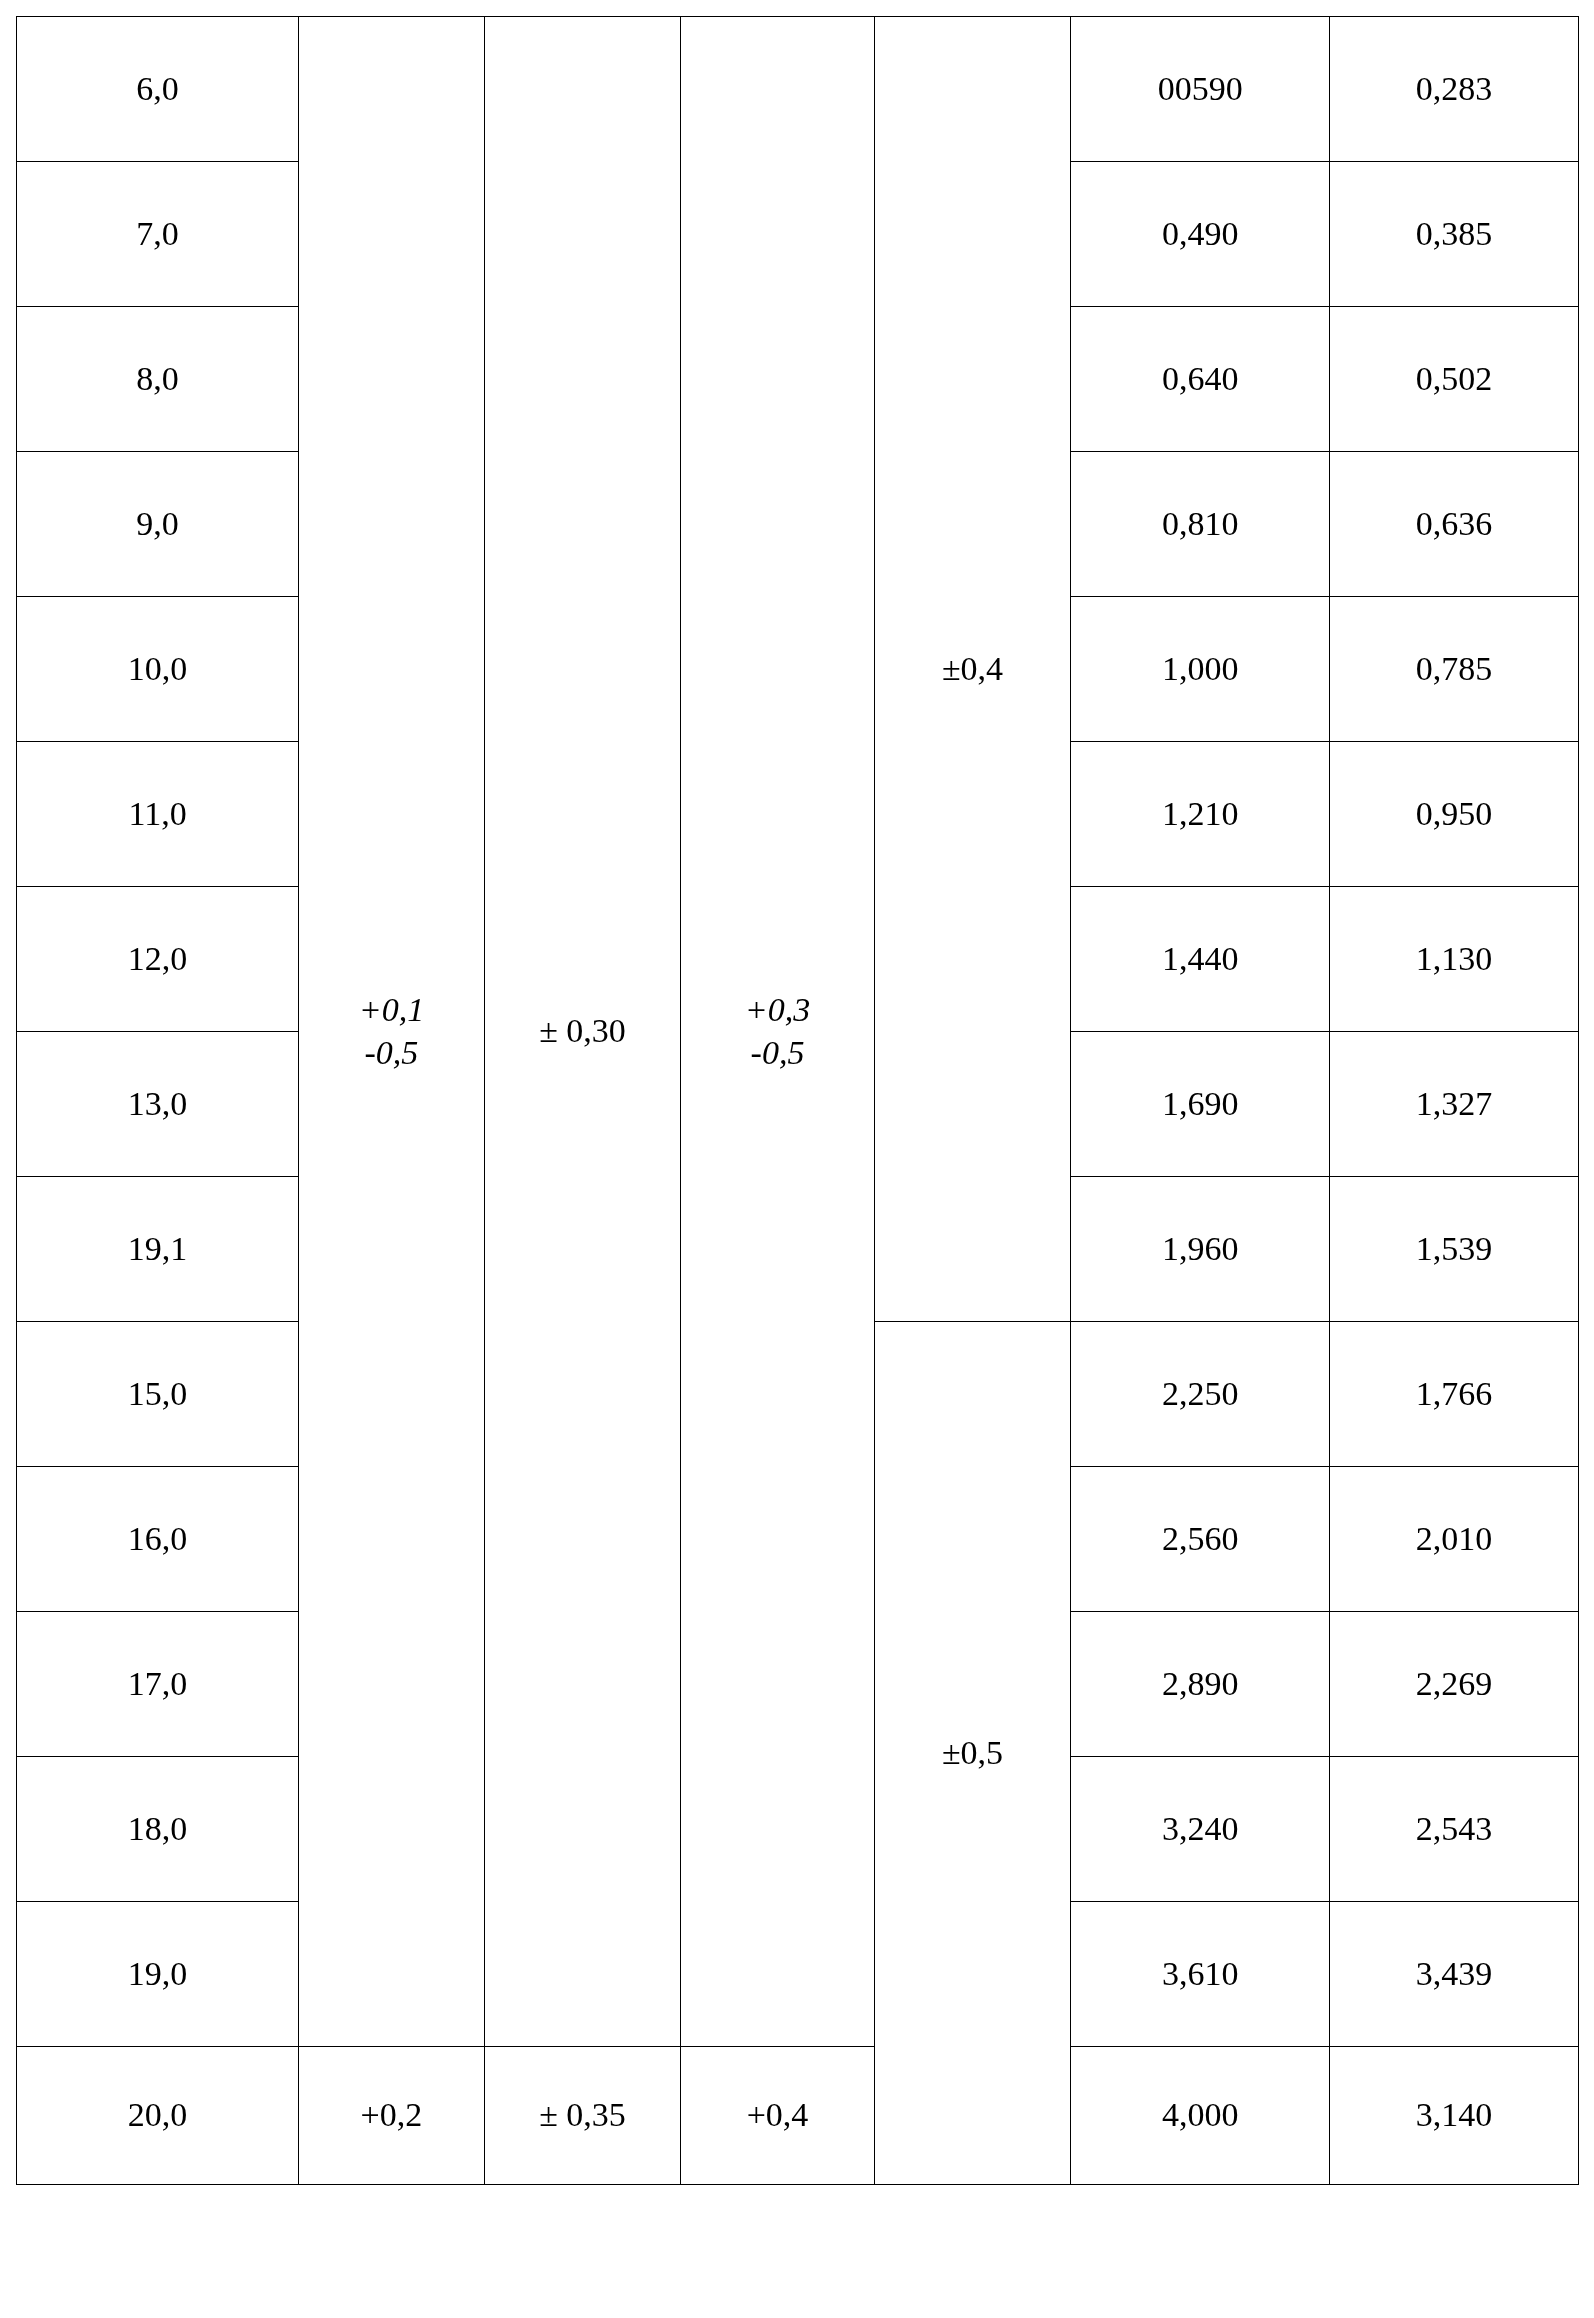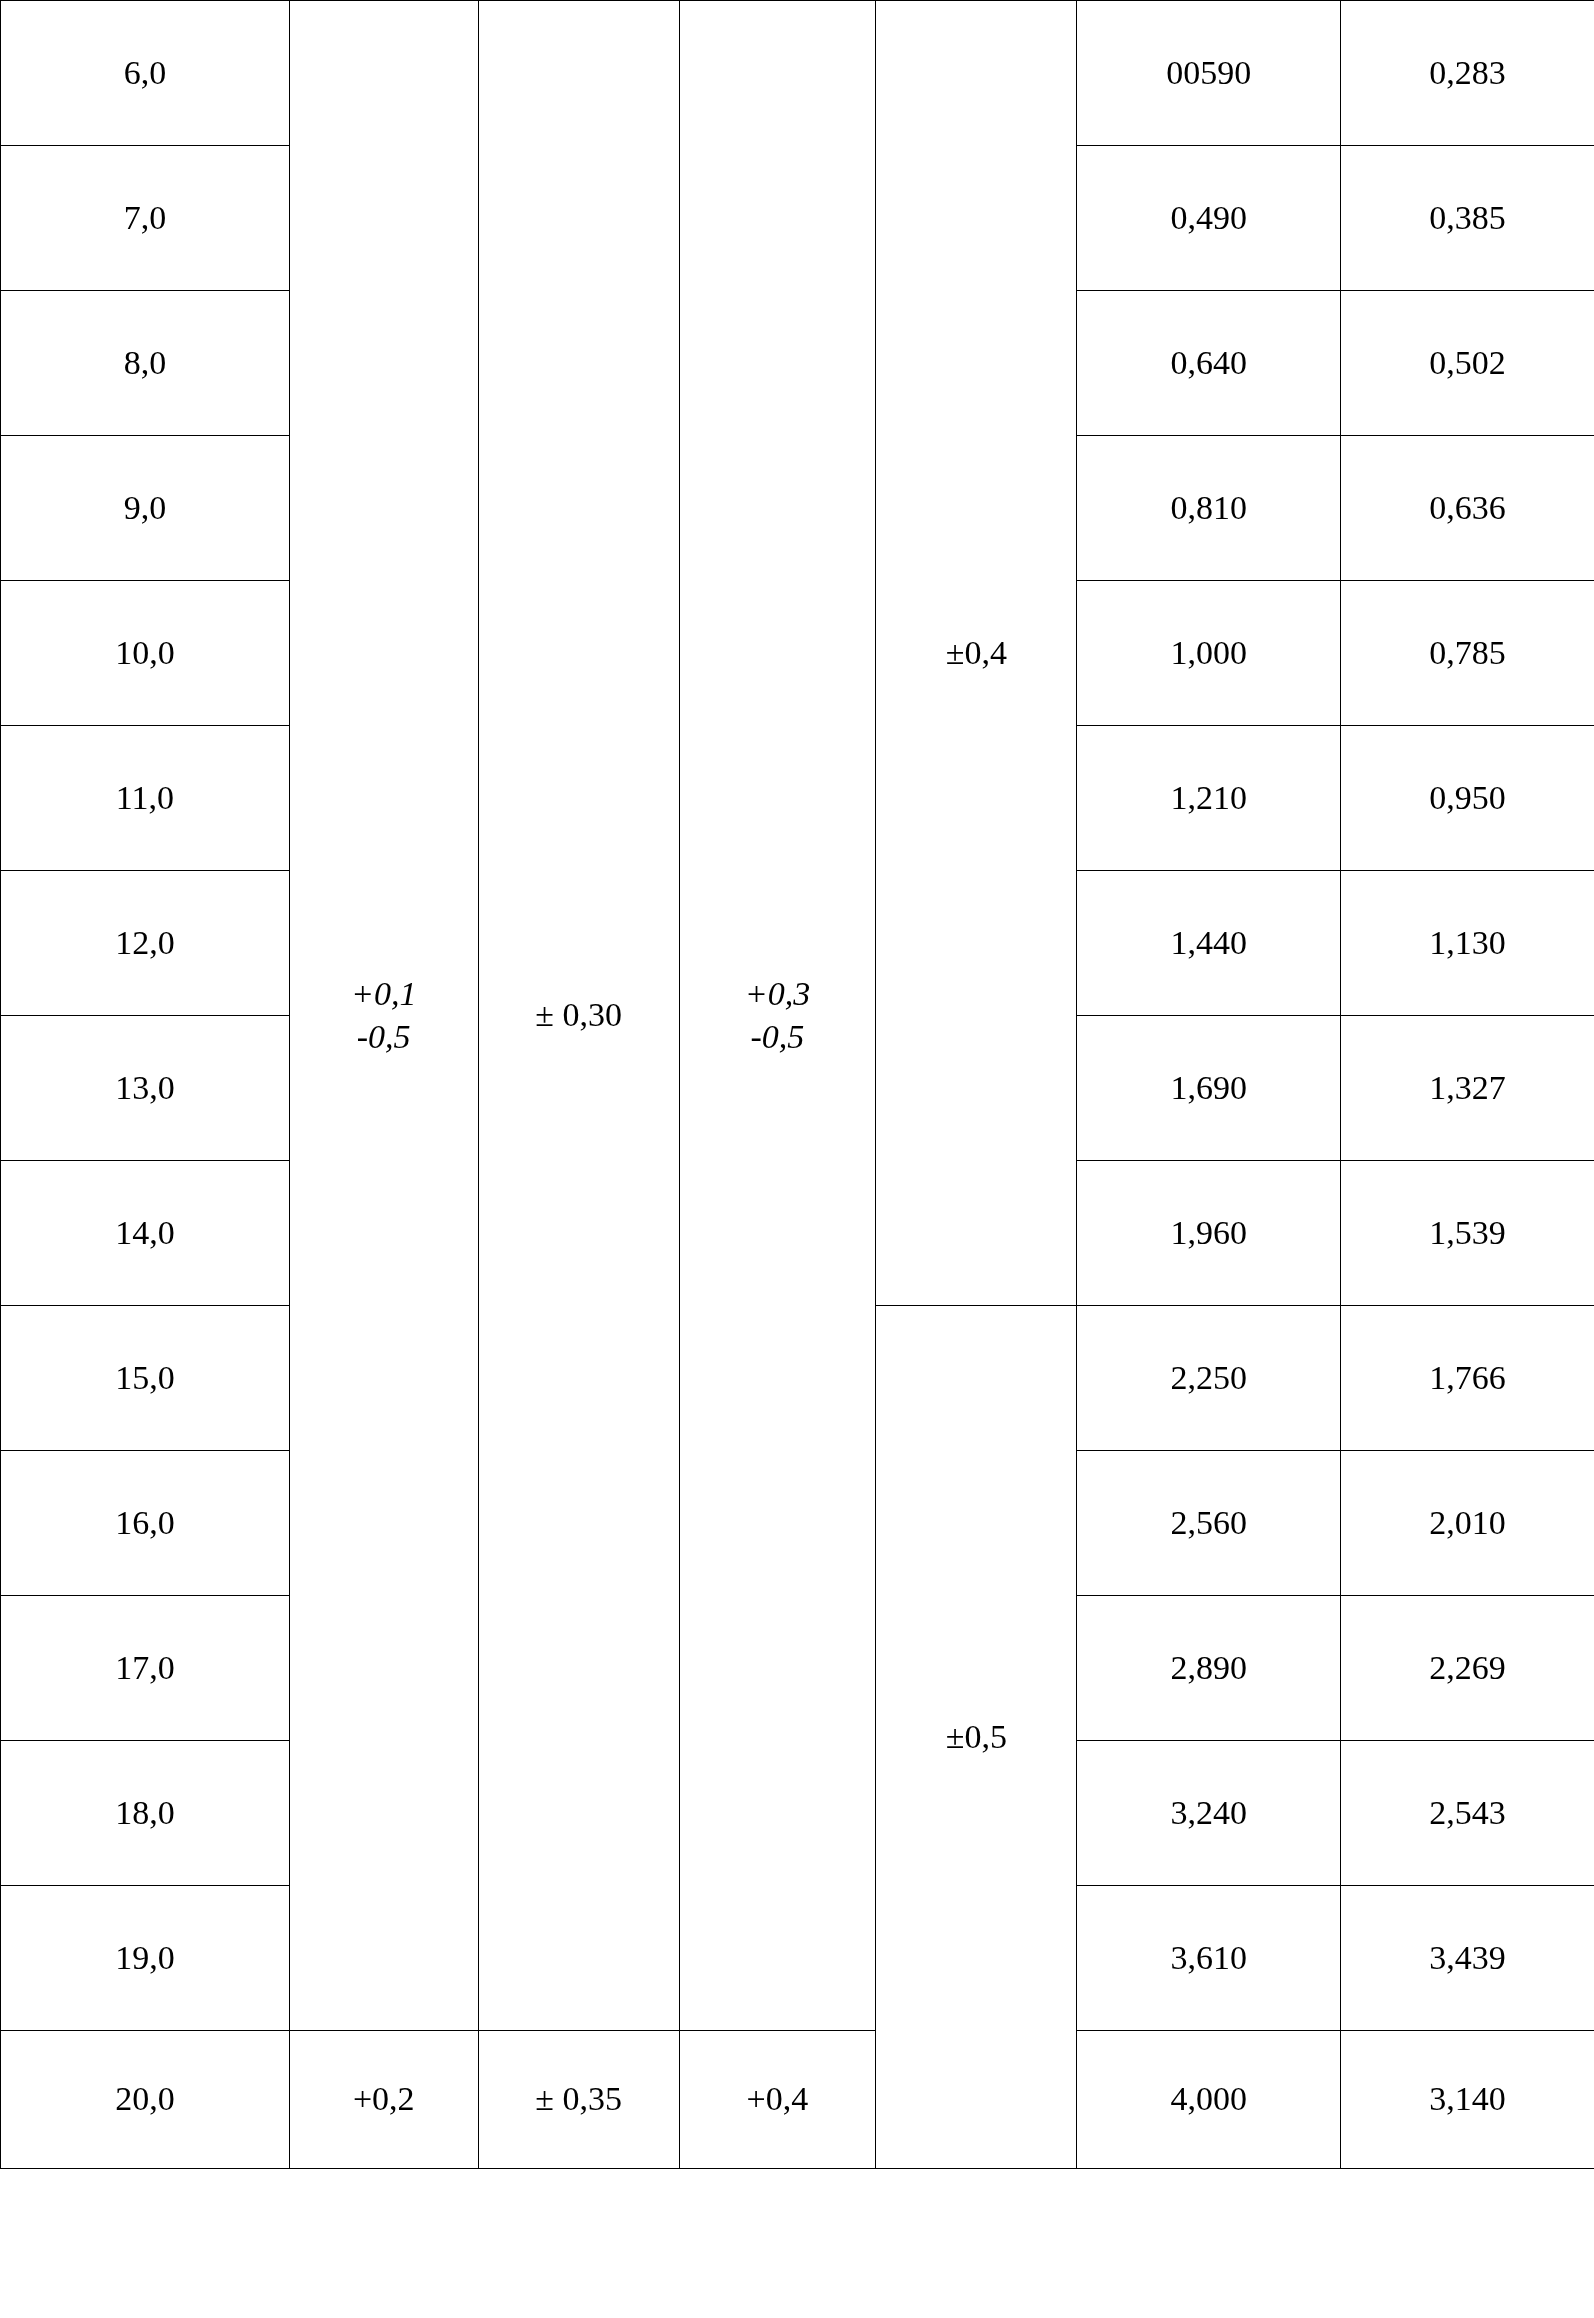--- a/index.html
+++ b/index.html
@@ -14,21 +14,21 @@
   .sheet {
     width: 1595px;
     height: 2319px;
     position: relative;
     background: #ffffff;
     box-sizing: border-box;
   }
   table.spec-table {
     border-collapse: collapse;
     table-layout: fixed;
-    margin: 0;
+    margin: 16px;
     border: 0;
   }
   table.spec-table td {
     border: 1.8px solid #000000;
     text-align: center;
     vertical-align: middle;
     font-size: 34px;
     font-family: "Liberation Serif", serif;
     color: #000000;
     padding: 0;
@@ -112,21 +112,21 @@
         <td>12,0</td>
         <td>1,440</td>
         <td>1,130</td>
       </tr>
       <tr class="row-h">
         <td>13,0</td>
         <td>1,690</td>
         <td>1,327</td>
       </tr>
       <tr class="row-h">
-        <td>14,0</td>
+        <td>19,1</td>
         <td>1,960</td>
         <td>1,539</td>
       </tr>
       <tr class="row-h">
         <td>15,0</td>
         <td rowspan="6">±0,5</td>
         <td>2,250</td>
         <td>1,766</td>
       </tr>
       <tr class="row-h">

